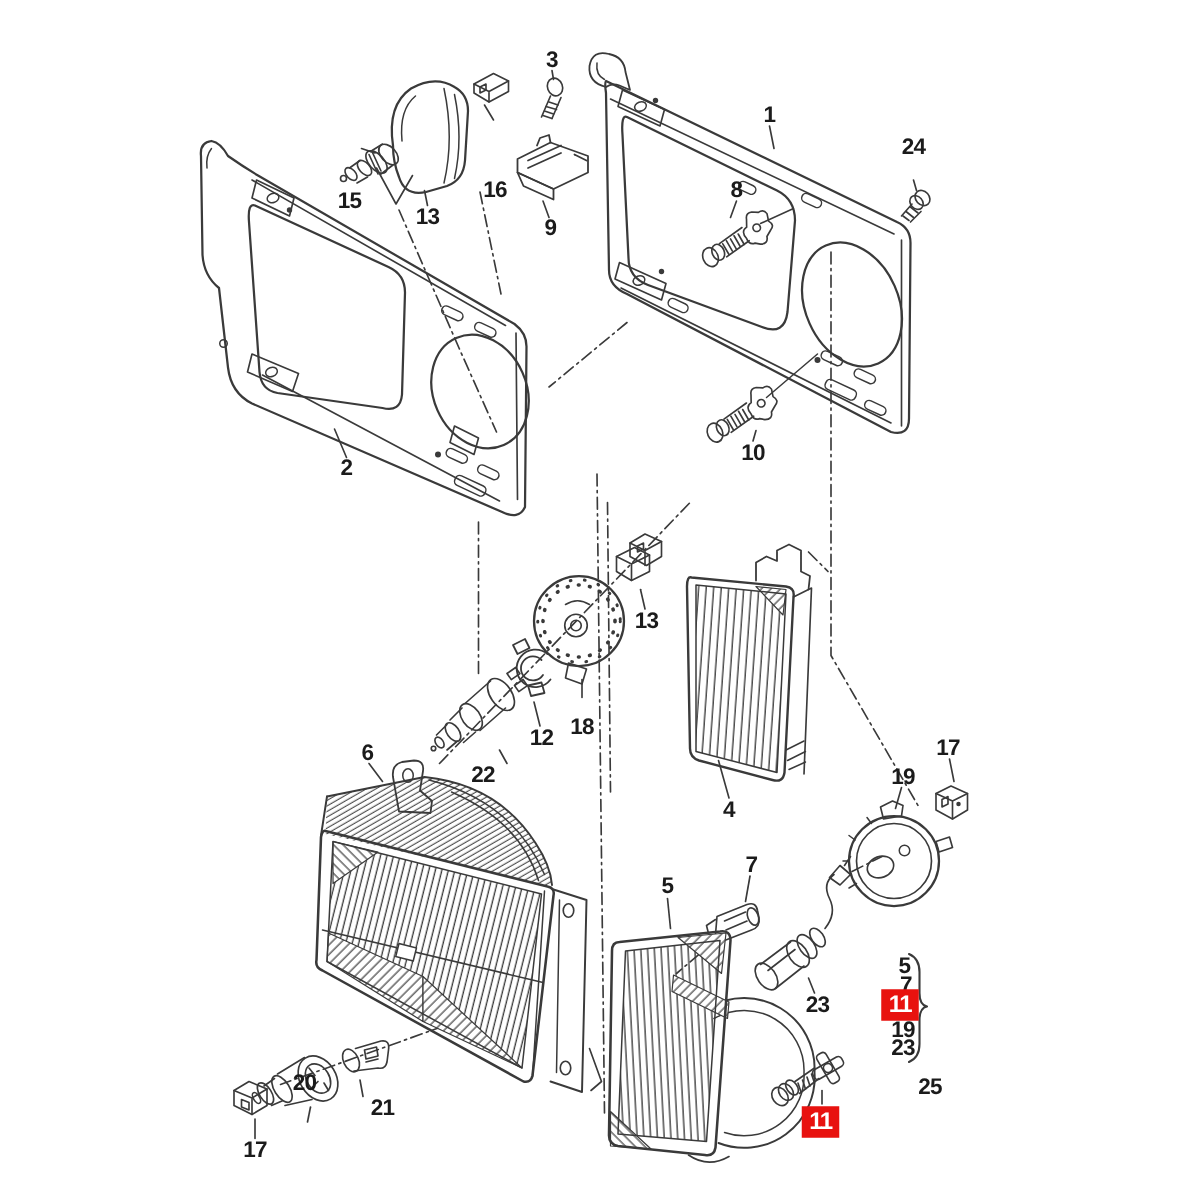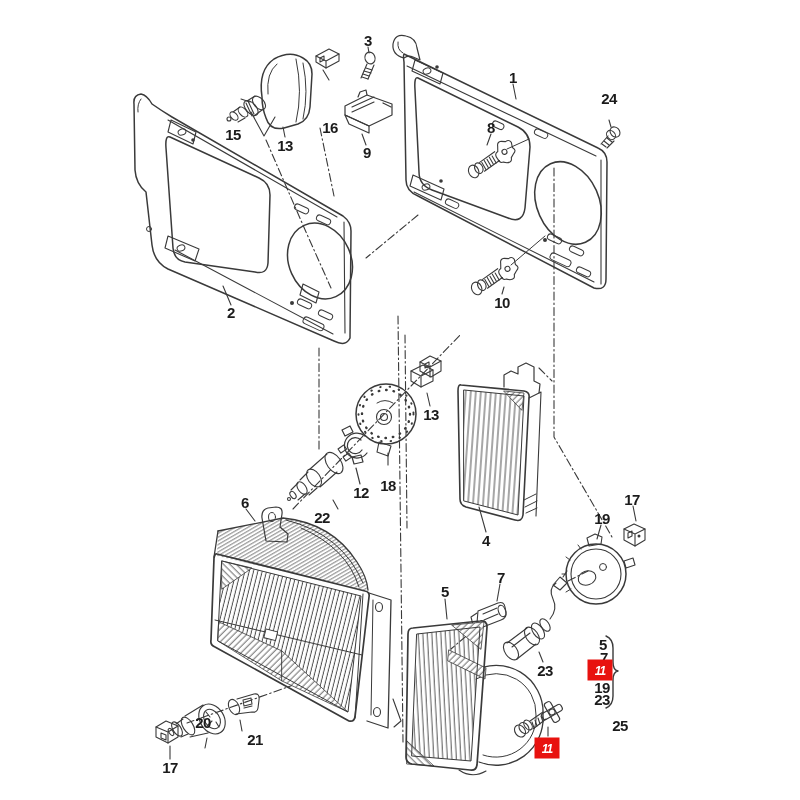--- a/index.html
+++ b/index.html
@@ -12,21 +12,21 @@
   }
   #lineart{position:absolute;left:0;top:0;}
   .part-label{
     position:absolute;transform:translate(-50%,-50%);
     font:bold 15px "Liberation Sans",sans-serif;color:var(--ink);
     letter-spacing:-0.5px;white-space:nowrap;z-index:5;cursor:default;
   }
   .part-label.highlight{
     background:var(--hl);color:var(--hl-ink);
     width:25px;height:21px;display:flex;align-items:center;justify-content:center;
-    font-size:12px;letter-spacing:-1px;z-index:6;font-style:italic;
+    font-size:16px;letter-spacing:-1px;z-index:6;
   }
 </style>
 </head>
 <body>
 
 <div id="canvas">
 
 <svg id="lineart" width="800" height="800" viewBox="0 0 800 800">
   <defs>
     <pattern id="ribs14" width="4.2" height="10" patternUnits="userSpaceOnUse" patternTransform="rotate(14)">

